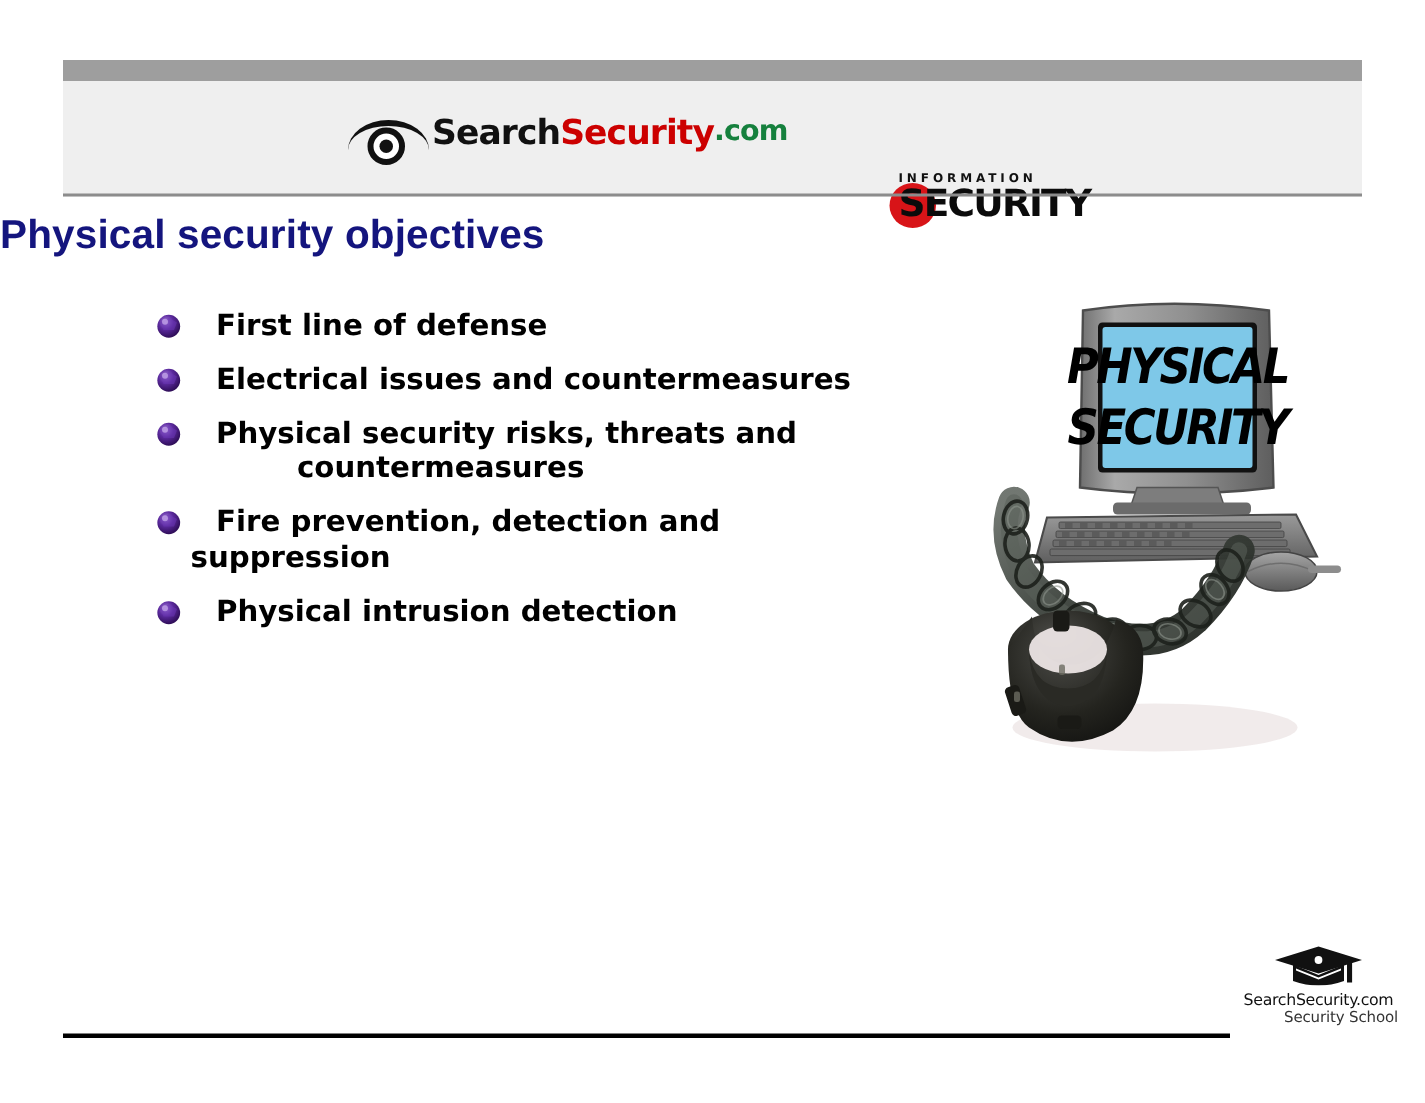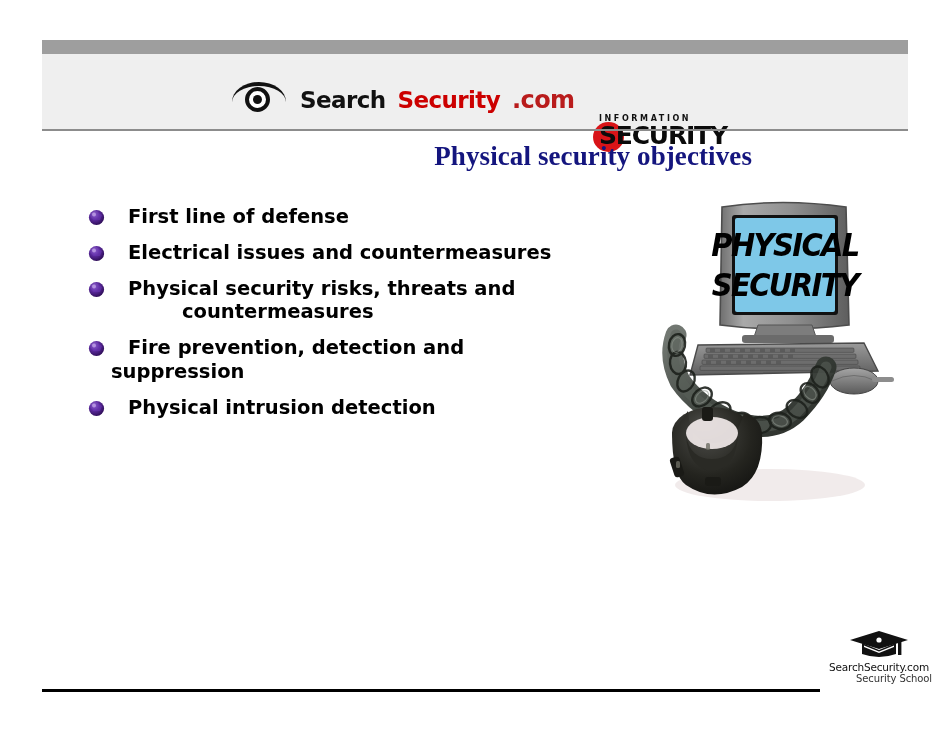--- a/index.html
+++ b/index.html
@@ -42,23 +42,22 @@
     height: 2px;
     background: #8c8c8c;
   }
 
   
   #ss-logo {
     position: absolute;
     left: 190px;
     top: 38px;
     display: flex;
-    align-items: flex-end;
+    align-items: flex-start;
     height: 34px;
-    gap: 12px;
   }
   #ss-eye {
     width: 54px;
     height: 32px;
     position: relative;
     margin-right: 2px;
   }
   #ss-eye .lid {
     position: absolute;
     left: 0; top: 2px;
@@ -86,21 +85,21 @@
   }
   .ss-word {
     font-family: "DejaVu Sans", "Liberation Sans", sans-serif;
     font-weight: bold;
     font-size: 23px;
     letter-spacing: -0.6px;
     line-height: 1;
   }
   .ss-black { color: #111111; }
   .ss-red { color: #cc0000; }
-  .ss-dotcom { color: #b91c1c; font-size: 24px; }
+  .ss-dotcom { color: #15803d; font-size: 19px; }
 
   
   #is-logo {
     position: absolute;
     left: 551px;
     top: 74px;
     width: 130px;
     height: 40px;
   }
   #is-kicker {
@@ -133,32 +132,32 @@
     line-height: 1;
     font-family: "DejaVu Sans", "Liberation Sans", sans-serif;
   }
 
   
   #slide-title {
     position: absolute;
     left: 0;
     top: 141px;
     width: 752px;
-    text-align: right;
+    text-align: left;
     font-size: 27px;
     font-weight: bold;
     color: #14157e;
     letter-spacing: 0.1px;
-    font-family: Liberation Serif, serif;
+    font-family: Liberation Sans, sans-serif;
   }
 
   
   #bullet-list {
     position: absolute;
-    left: 84px;
+    left: 100px;
     top: 205px;
     width: 570px;
   }
   .bullet-row {
     position: relative;
     padding-left: 44px;
     margin-bottom: 12px;
     font-size: 19.5px;
     font-weight: bold;
     color: #000000;

